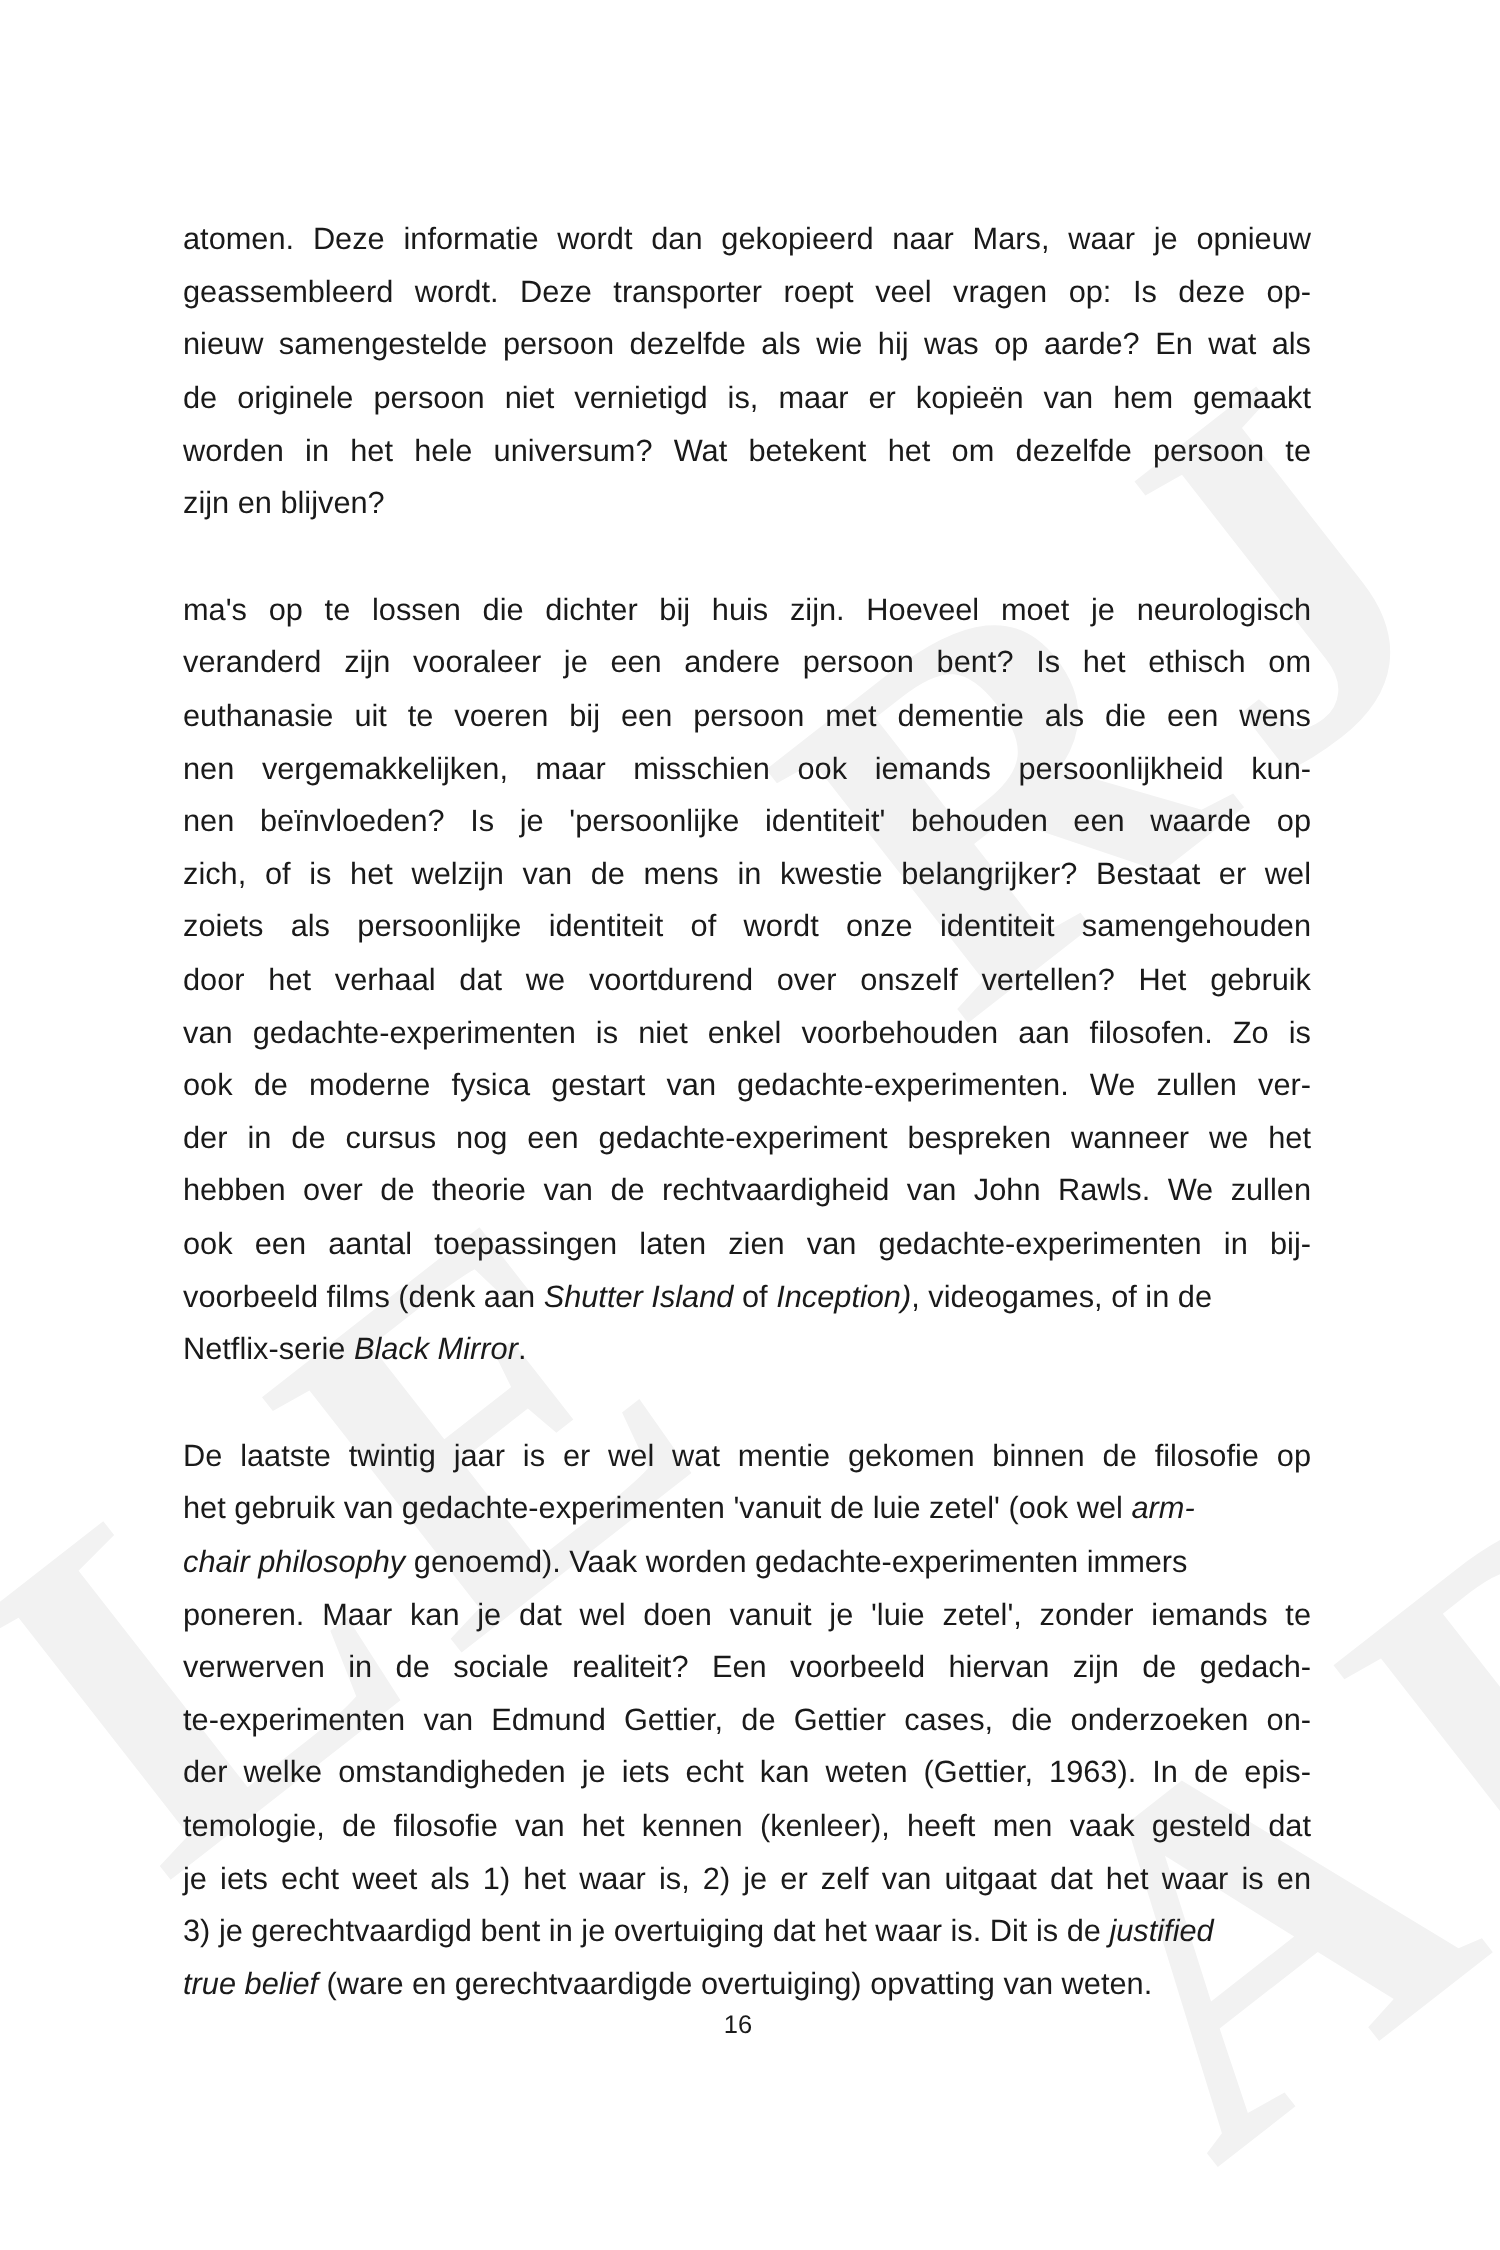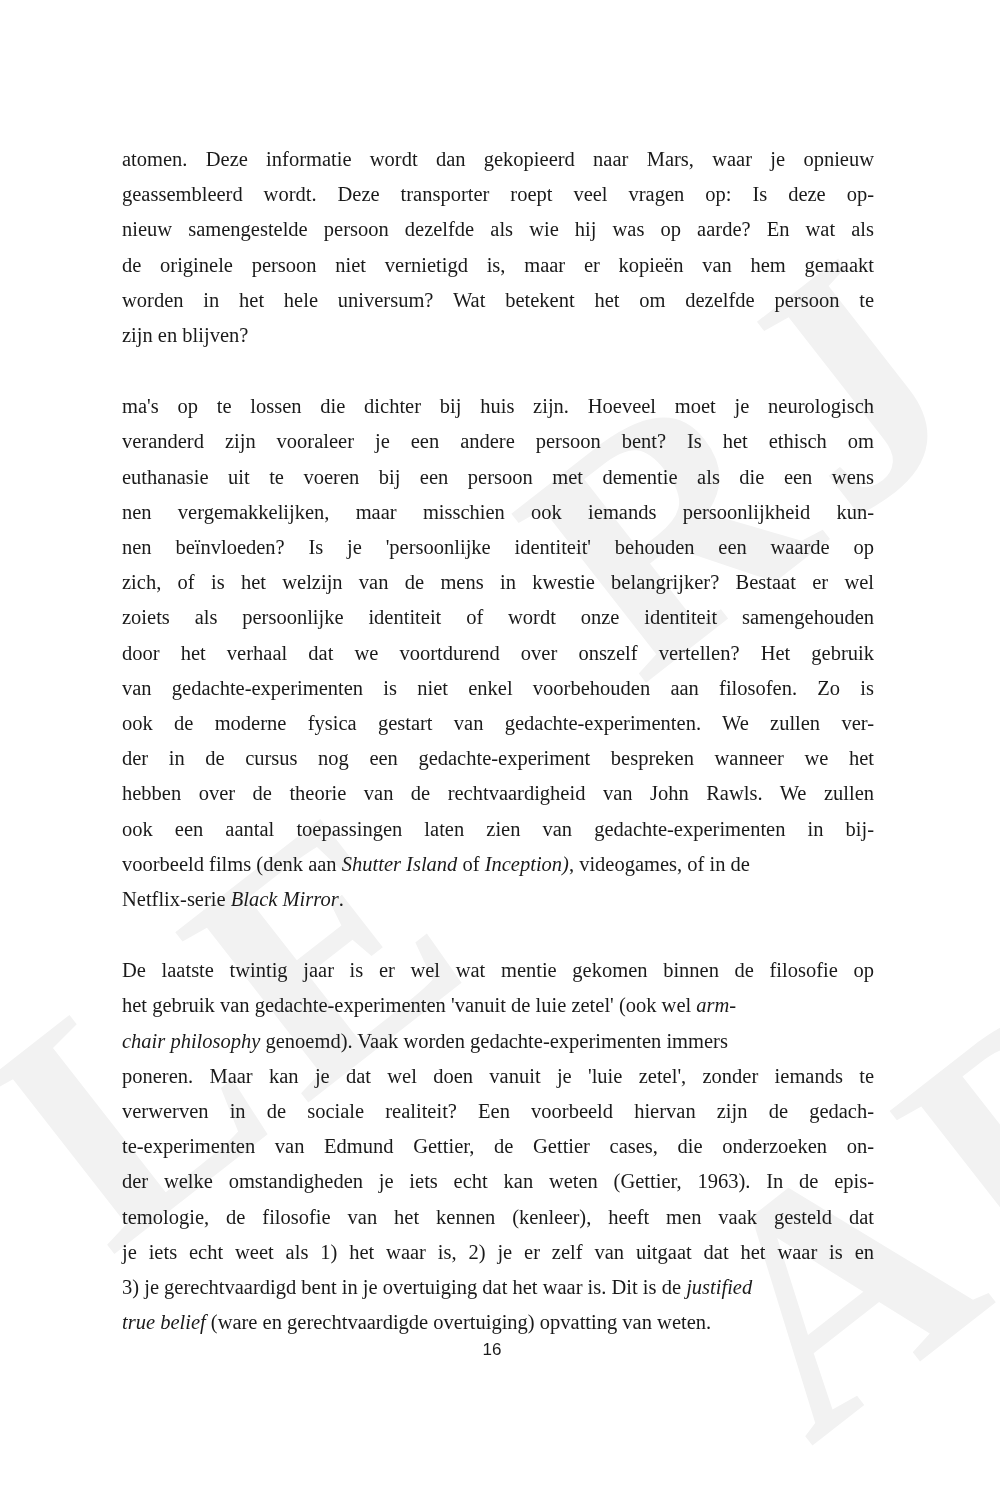--- a/index.html
+++ b/index.html
@@ -97,21 +97,20 @@
     vertical-align: super;
     line-height: 0;
   }
 
   
   .ln {
     display: block;
     text-align: justify;
     text-align-last: justify;
     white-space: nowrap;
-    font-family: Liberation Serif, serif;
   }
 
   .ln.last {
     text-align: center;
     text-align-last: left;
   }
 
   .ln-fill {
     display: inline-block;
     width: 100%;

